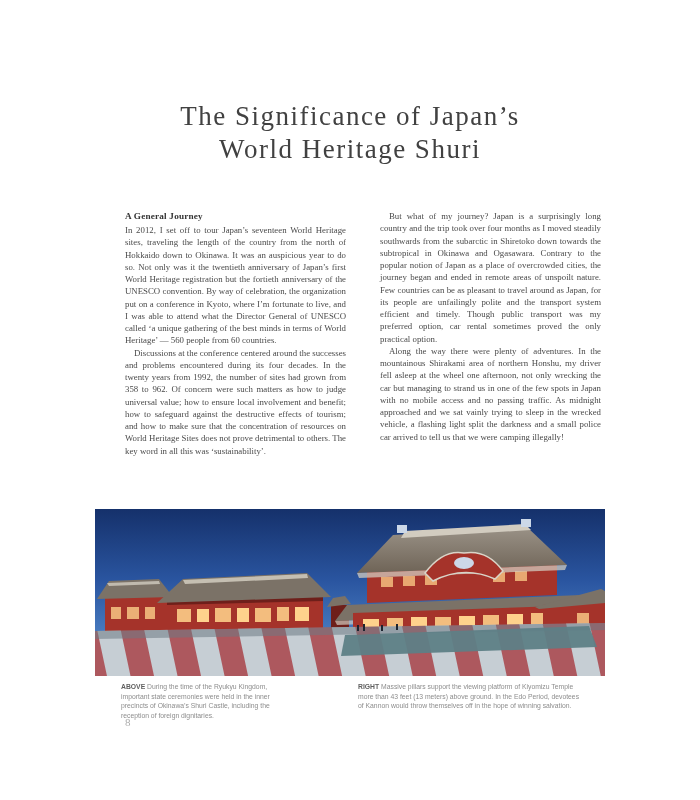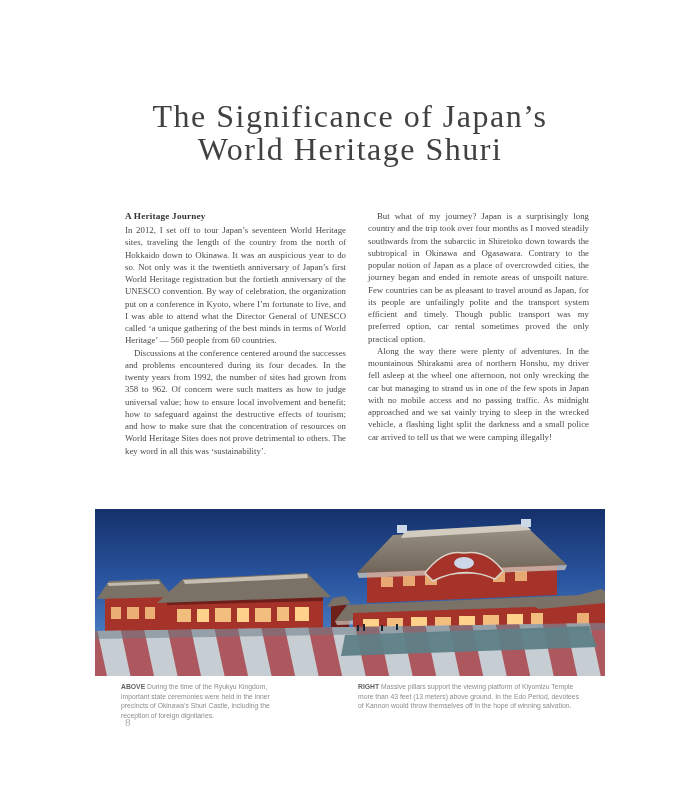--- a/index.html
+++ b/index.html
@@ -1,24 +1,24 @@
 <!DOCTYPE html>
 <html><head>
 <meta charset="utf-8">
 <style>
   html,body{margin:0;padding:0;background:#ffffff;}
   .sheet{position:relative;width:700px;height:800px;background:#ffffff;overflow:hidden;
          font-family:"Liberation Serif", serif;}
   .title{position:absolute;top:100px;left:0;width:700px;text-align:center;
-         font-size:32px;line-height:33px;font-weight:400;color:#414141;
+         font-size:27px;line-height:33px;font-weight:400;color:#414141;
          letter-spacing:1.5px;margin:0;}
   .col{position:absolute;top:210px;font-size:8.8px;line-height:12.25px;color:#4a4a4a;
        text-align:justify;}
   .col-left{left:125px;width:221px;}
-  .col-right{left:368px;width:221px;}
+  .col-right{left:380px;width:221px;}
   .col h2{font-size:9.2px;line-height:13px;margin:0 0 1px 0;color:#333333;
           font-weight:700;letter-spacing:.2px;}
   .col p{margin:0;}
   .col p.indent{text-indent:9px;}
   figure.photo{position:absolute;left:95px;top:509px;width:510px;height:167px;margin:0;
                overflow:hidden;}
   figure.photo svg{display:block;width:100%;height:100%;}
   .caption{position:absolute;top:682px;font-family:"Liberation Sans", sans-serif;
            font-size:6.8px;line-height:9.6px;color:#8d8d8d;text-align:left;margin:0;}
   .cap-left{left:121px;width:172px;}
@@ -37,21 +37,21 @@
   .person{fill:#1c2430;}
 </style>
 </head>
 <body>
 
 <div class="sheet">
 
   <h1 class="title"><span>The Significance of Japan’s</span><br><span>World Heritage Shuri</span></h1>
 
   <div class="col col-left">
-    <h2>A Heritage Journey</h2>
+    <h2>A General Journey</h2>
     <p>In 2012, I set off to tour Japan’s seventeen World Heritage sites, traveling the length of the country from the north of Hokkaido down to Okinawa. It was an auspicious year to do so. Not only was it the twentieth anniversary of Japan’s first World Heritage registration but the fortieth anniversary of the UNESCO convention. By way of celebration, the organization put on a conference in Kyoto, where I’m fortunate to live, and I was able to attend what the Director General of UNESCO called ‘a unique gathering of the best minds in terms of World Heritage’ — 560 people from 60 countries.</p>
     <p class="indent">Discussions at the conference centered around the successes and problems encountered during its four decades. In the twenty years from 1992, the number of sites had grown from 358 to 962. Of concern were such matters as how to judge universal value; how to ensure local involvement and benefit; how to safeguard against the destructive effects of tourism; and how to make sure that the concentration of resources on World Heritage Sites does not prove detrimental to others. The key word in all this was ‘sustainability’.</p>
   </div>
 
   <div class="col col-right">
     <p class="indent">But what of my journey? Japan is a surprisingly long country and the trip took over four months as I moved steadily southwards from the subarctic in Shiretoko down towards the subtropical in Okinawa and Ogasawara. Contrary to the popular notion of Japan as a place of overcrowded cities, the journey began and ended in remote areas of unspoilt nature. Few countries can be as pleasant to travel around as Japan, for its people are unfailingly polite and the transport system efficient and timely. Though public transport was my preferred option, car rental sometimes proved the only practical option.</p>
     <p class="indent">Along the way there were plenty of adventures. In the mountainous Shirakami area of northern Honshu, my driver fell asleep at the wheel one afternoon, not only wrecking the car but managing to strand us in one of the few spots in Japan with no mobile access and no passing traffic. As midnight approached and we sat vainly trying to sleep in the wrecked vehicle, a flashing light split the darkness and a small police car arrived to tell us that we were camping illegally!</p>
   </div>
 
   <figure class="photo">

